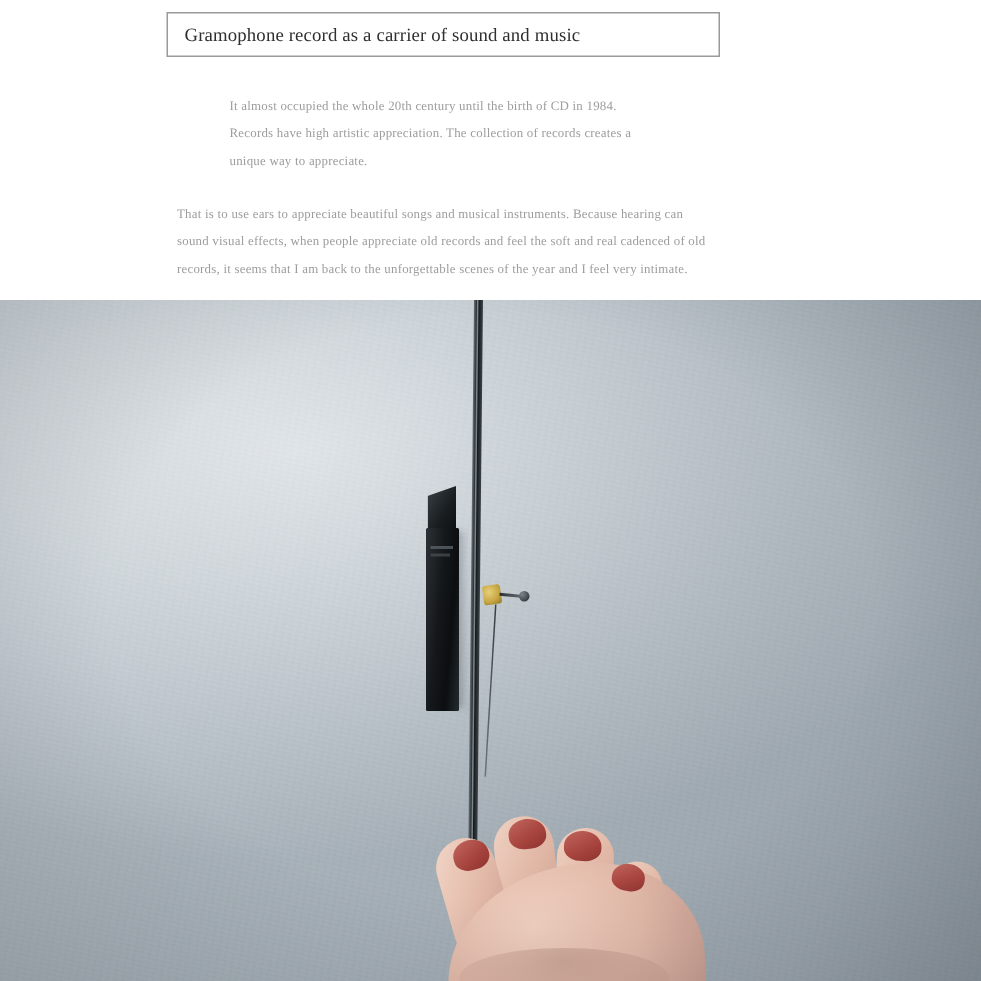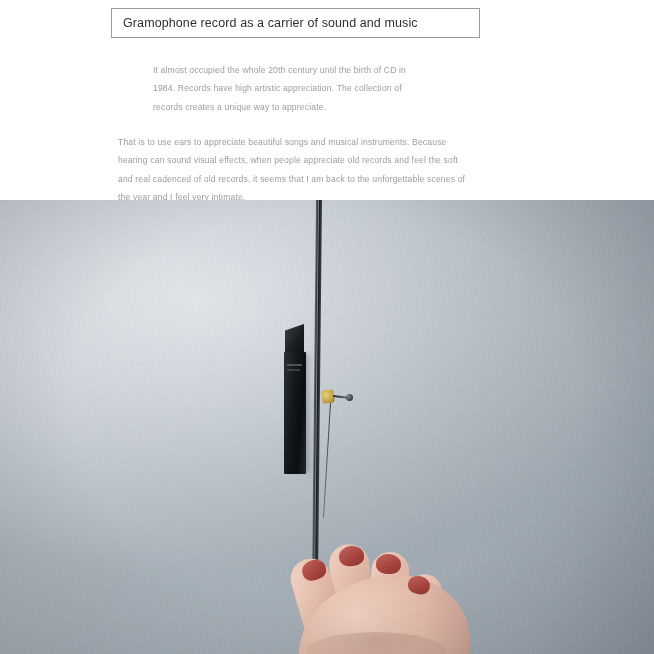--- a/index.html
+++ b/index.html
@@ -21,20 +21,21 @@
     background: #ffffff;
   }
 
   
   .text-area {
     position: relative;
     width: 654px;
     height: 200px;
     background: #ffffff;
     box-sizing: border-box;
+    font-family: Liberation Serif, serif;
   }
 
   .title-box {
     position: absolute;
     left: 111px;
     top: 8px;
     width: 369px;
     height: 30px;
     border: 1px solid #9a9a9a;
     box-sizing: border-box;

